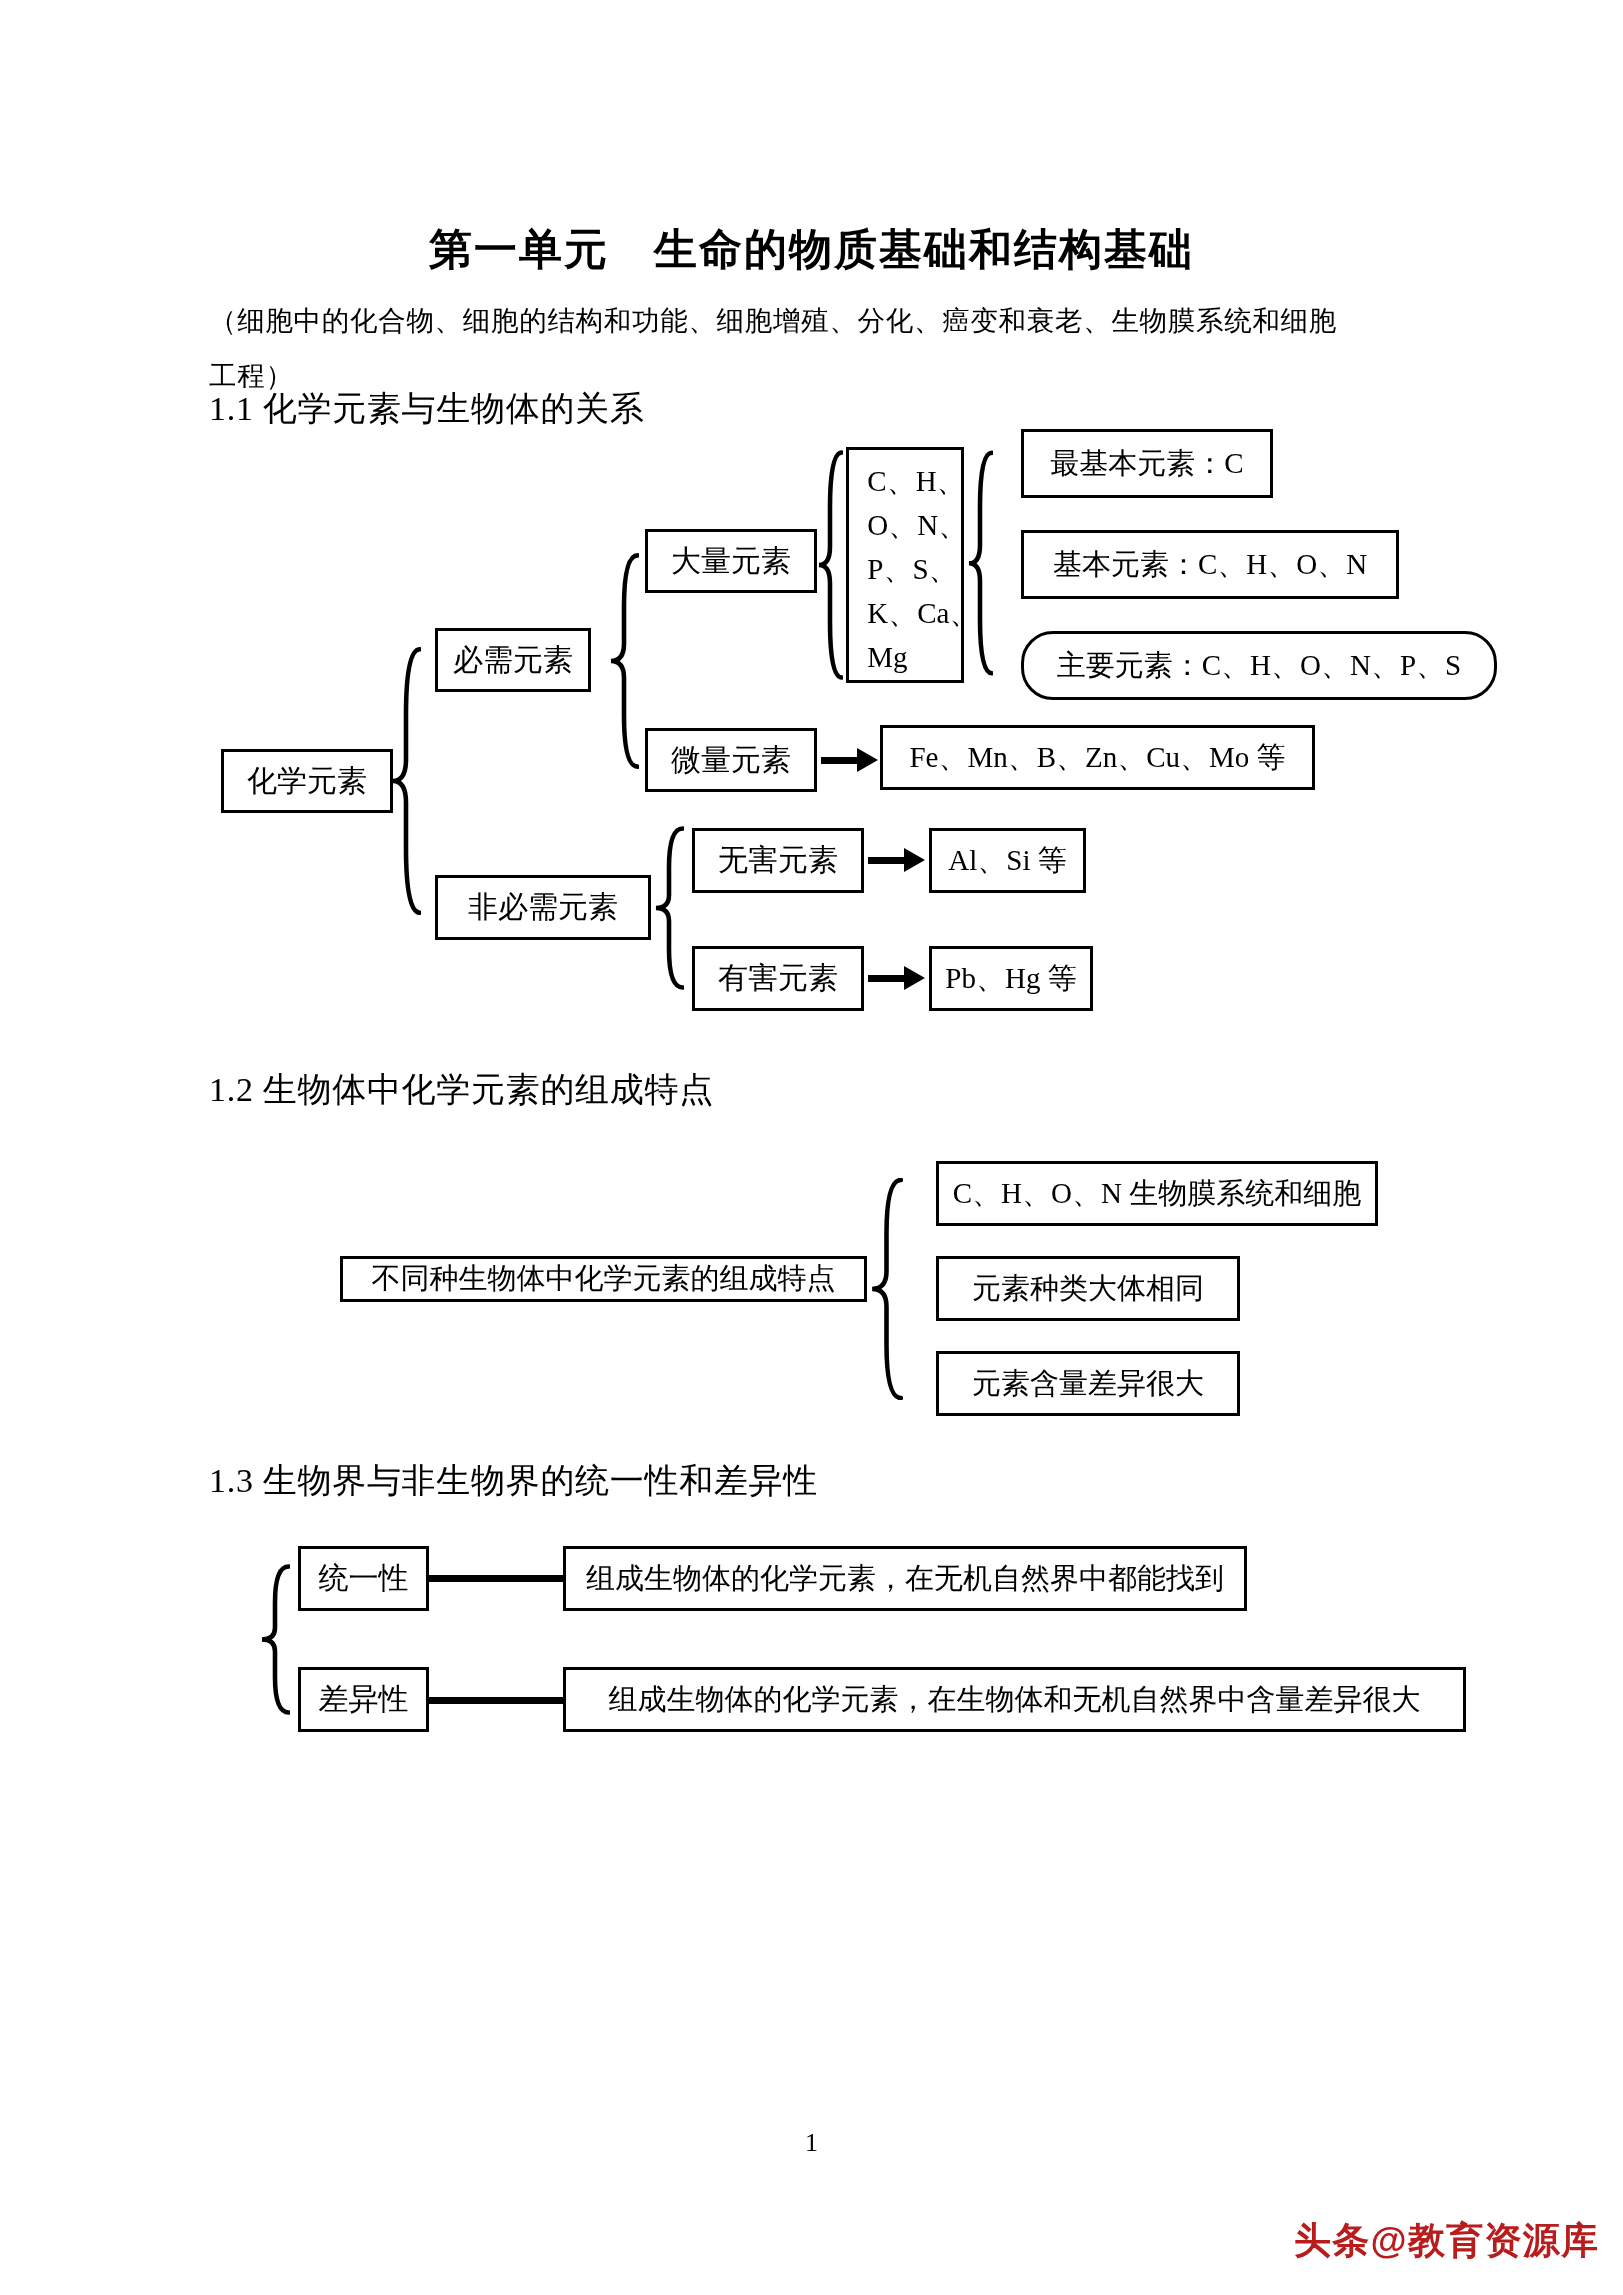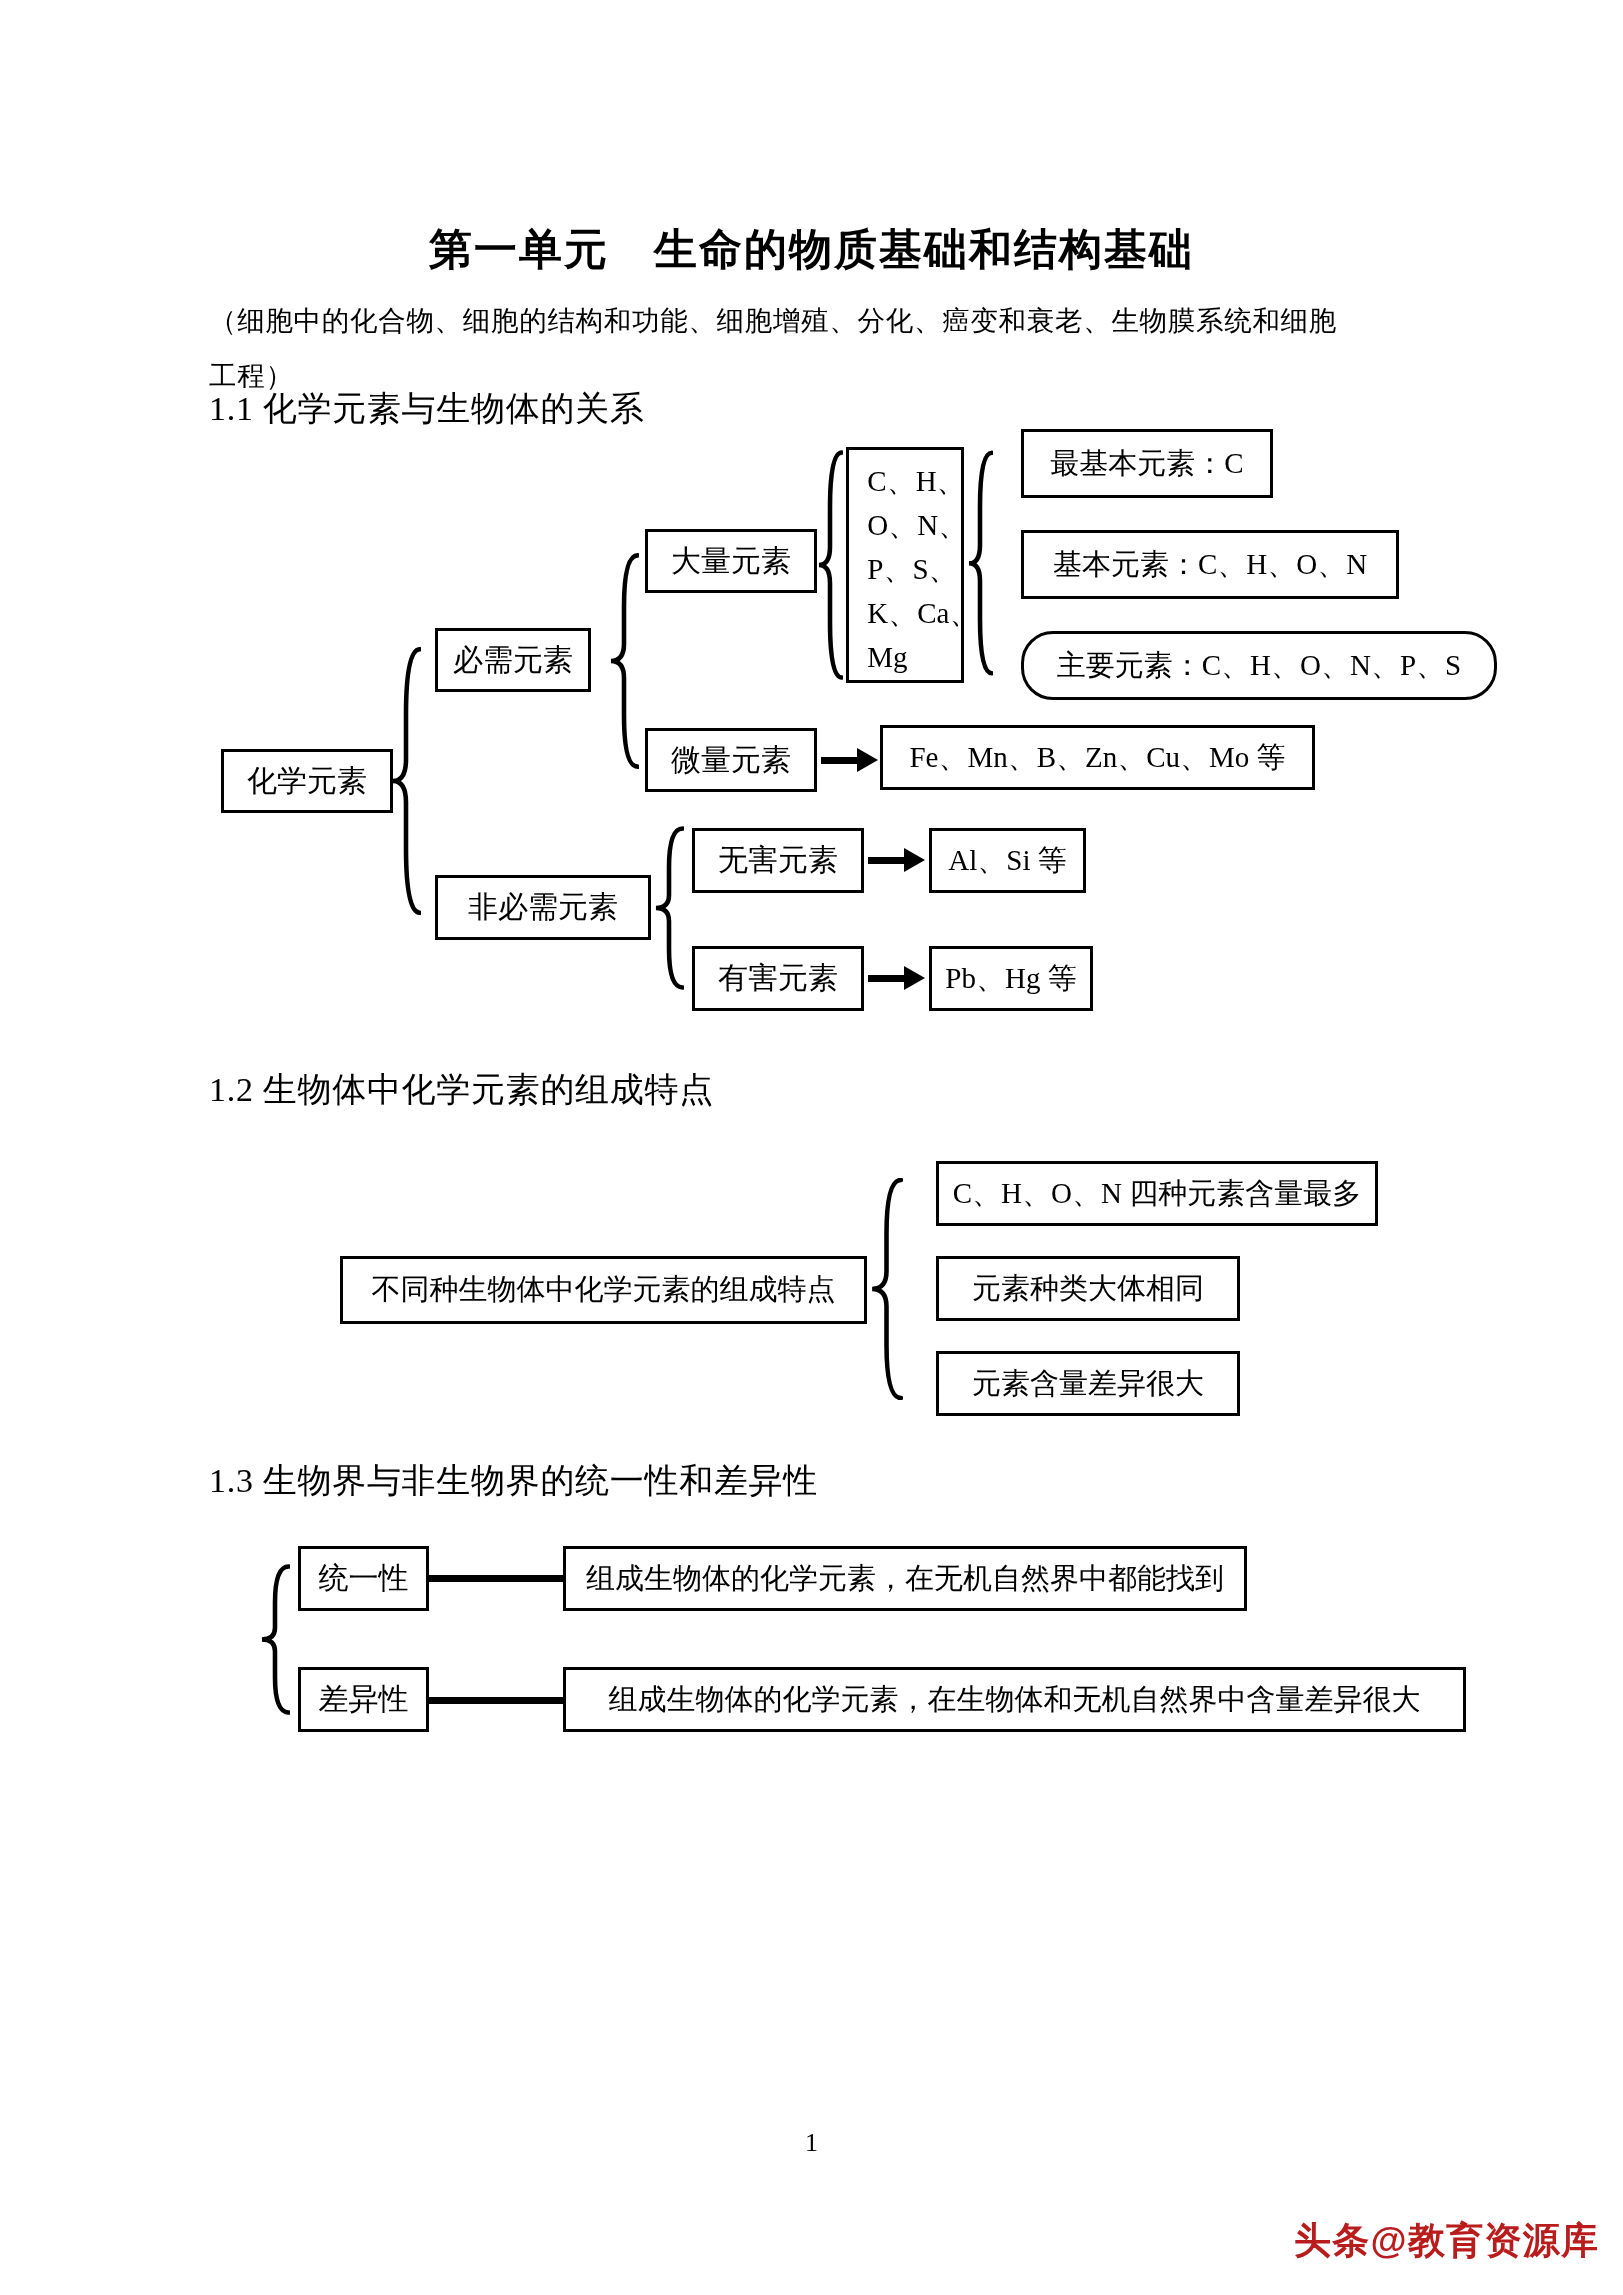--- a/index.html
+++ b/index.html
@@ -144,27 +144,27 @@
     <div class="bx" style="left:692px;top:946px;width:172px;height:65px;">有害元素</div>
     <div class="harrow" style="left:868px;top:975px;width:37px;">
         <span class="head"></span>
       </div>
     <div class="bx wide" style="left:929px;top:946px;width:164px;height:65px;text-align:right;">Pb、Hg 等</div>
   </div>
 
   <div class="abs heading" style="top:1067px;">1.2 生物体中化学元素的组成特点</div>
 
   <div>
-    <div class="bx wide" style="left:340px;top:1256px;width:527px;height:68px;">不同种生物体中化学元素的组成特点</div>
+    <div class="bx wide" style="left:340px;top:1256px;width:527px;height:46px;">不同种生物体中化学元素的组成特点</div>
 
     <svg class="brace" style="left:870px;top:1178px;" width="33" height="222" viewBox="0 0 50 340">
       <path d="M47,3 Q25,3 25,85 L25,143 Q25,170 3,170 Q25,170 25,197 L25,255 Q25,337 47,337"></path>
     </svg>
 
-    <div class="bx wide" style="left:936px;top:1161px;width:442px;height:65px;">C、H、O、N 四种元素含量最多</div>
+    <div class="bx wide" style="left:936px;top:1161px;width:442px;height:65px;">C、H、O、N 生物膜系统和细胞</div>
     <div class="bx wide" style="left:936px;top:1256px;width:304px;height:65px;">元素种类大体相同</div>
     <div class="bx wide" style="left:936px;top:1351px;width:304px;height:65px;">元素含量差异很大</div>
   </div>
 
   <div class="abs heading" style="top:1458px;">1.3 生物界与非生物界的统一性和差异性</div>
 
   <div>
     <svg class="brace" style="left:260px;top:1564px;" width="30" height="151" viewBox="0 0 46 230">
       <path d="M44,3 Q23,3 23,58 L23,97 Q23,115 3,115 Q23,115 23,133 L23,173 Q23,227 44,227"></path>
     </svg>

